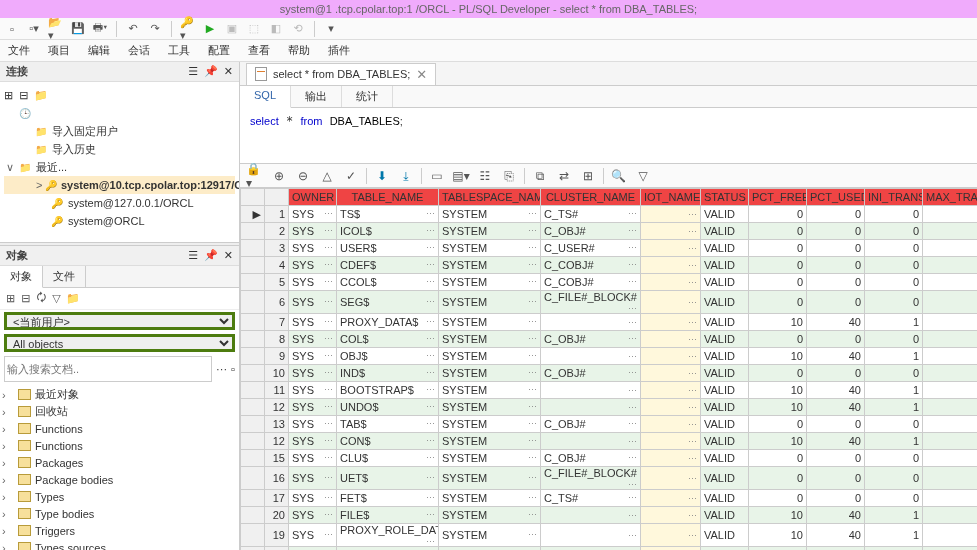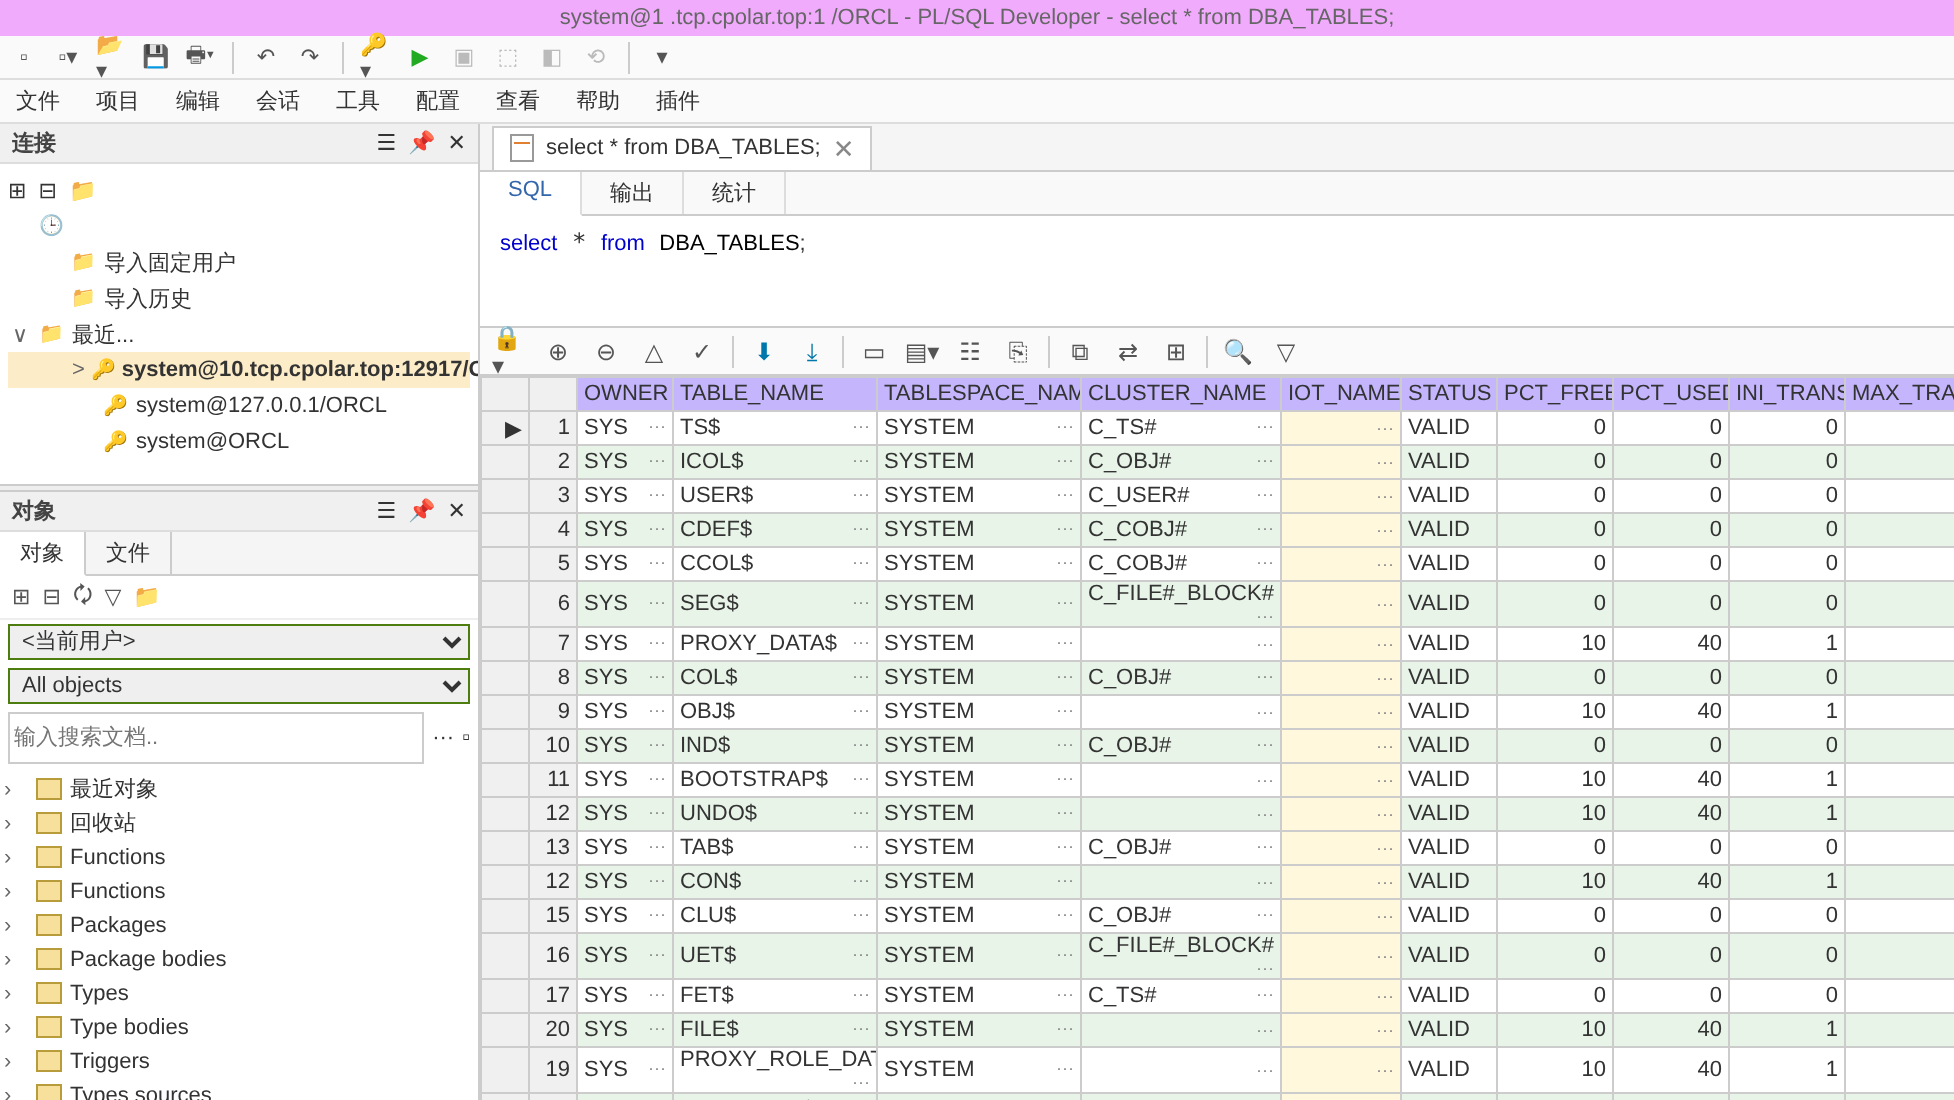--- a/index.html
+++ b/index.html
@@ -24,21 +24,21 @@
 .tree-row.sel .lbl{font-weight:bold}
 .ind1{padding-left:16px}.ind2{padding-left:32px}
 .splitter{height:4px;background:#eee;border-top:1px solid #ccc;border-bottom:1px solid #ccc;cursor:row-resize}
 .obj-body{flex:1;display:flex;flex-direction:column;overflow:hidden}
 .obj-tabs{display:flex;height:22px;border-bottom:1px solid #ccc;background:#f5f5f5}
 .obj-tabs .tab{padding:3px 10px;border-right:1px solid #ccc;cursor:pointer}
 .obj-tabs .tab.act{background:#fff;border-bottom:1px solid #fff;margin-bottom:-1px}
 .obj-tb{height:22px;display:flex;align-items:center;gap:6px;padding:0 6px;border-bottom:1px solid #eee}
 .obj-tb span{color:#555;cursor:pointer}
 .obj-sel{padding:2px 4px}
-.obj-sel select,.obj-sel input{width:100%;border:1px solid #4d7c0f;height:18px;font-size:11px;padding:0 2px}
+.obj-sel select,.obj-sel input{width:100%;border:3px solid #4d7c0f;height:18px;font-size:11px;padding:0 2px}
 .obj-search{padding:2px 4px;display:flex;gap:4px;align-items:center}
 .obj-search input{flex:1;border:1px solid #ccc;height:18px;font-size:11px;padding:12px 2px;color:#999}
 .obj-tree{flex:1;overflow:auto;padding:2px}
 .obj-tree .row{display:flex;align-items:center;height:17px;gap:4px}
 .obj-tree .row .exp{width:12px;color:#666;cursor:pointer}
 .fold{width:13px;height:11px;background:#f7e09b;border:1px solid #b89b3a;display:inline-block}
 .right{flex:1;display:flex;flex-direction:column;overflow:hidden;background:#fff}
 .ed-tabs{height:24px;background:#f5f5f5;display:flex;align-items:center;padding-left:6px;border-bottom:1px solid #ccc}
 .ed-tab{display:flex;align-items:center;gap:6px;background:#fff;border:1px solid #ccc;border-bottom:none;padding:3px 8px;height:22px}
 .ed-tab .doc{width:12px;height:14px;background:#fff;border:1px solid #999;position:relative}
@@ -48,21 +48,21 @@
 .res-tabs .tab{padding:3px 14px;cursor:pointer;border-right:1px solid #ddd}
 .res-tabs .tab.act{background:#fff;border-bottom:1px solid #fff;margin-bottom:-1px;color:#36a}
 .sql-ed{height:56px;padding:6px 10px;font-family:Consolas,monospace;font-size:12px;border-bottom:1px solid #ccc;white-space:pre}
 .kw{color:#0000cc}.tbl{color:#000}.semi{color:#333}
 .grid-tb{height:24px;display:flex;align-items:center;gap:6px;padding:0 6px;border-bottom:1px solid #ccc;background:#fafafa}
 .grid-tb .btn{width:18px;height:18px;display:inline-flex;align-items:center;justify-content:center;color:#555;cursor:pointer;font-size:12px}
 .grid-tb .sep{width:1px;height:16px;background:#ccc}
 .grid-wrap{flex:1;overflow:auto}
 table.grid{border-collapse:collapse;width:100%;table-layout:fixed}
 table.grid th,table.grid td{border:1px solid #ccc;height:17px;padding:0 3px;overflow:hidden;white-space:nowrap;text-overflow:clip;font-size:11px}
-table.grid th{background:#c4b5fd;font-weight:normal;text-align:left}
+table.grid th{background:#ef4444;font-weight:normal;text-align:center}
 table.grid th.rownum{width:24px;text-align:center;background:#f0f0f0}
 table.grid td.rownum{background:#f0f0f0;text-align:right}
 table.grid tr.even td.cell{background:#e8f4e8}
 table.grid tr.odd td.cell{background:#fff}
 table.grid td.yel{background:#fff8dc!important}
 table.grid td.num{text-align:right}
 .ell{color:#888;font-size:9px;float:right}
 .col-owner{width:48px}.col-tname{width:102px}.col-ts{width:102px}.col-cl{width:100px}.col-iot{width:60px}.col-st{width:48px}.col-pf{width:58px}.col-pu{width:58px}.col-it{width:58px}.col-mt{width:58px}
 </style>
 </head>

